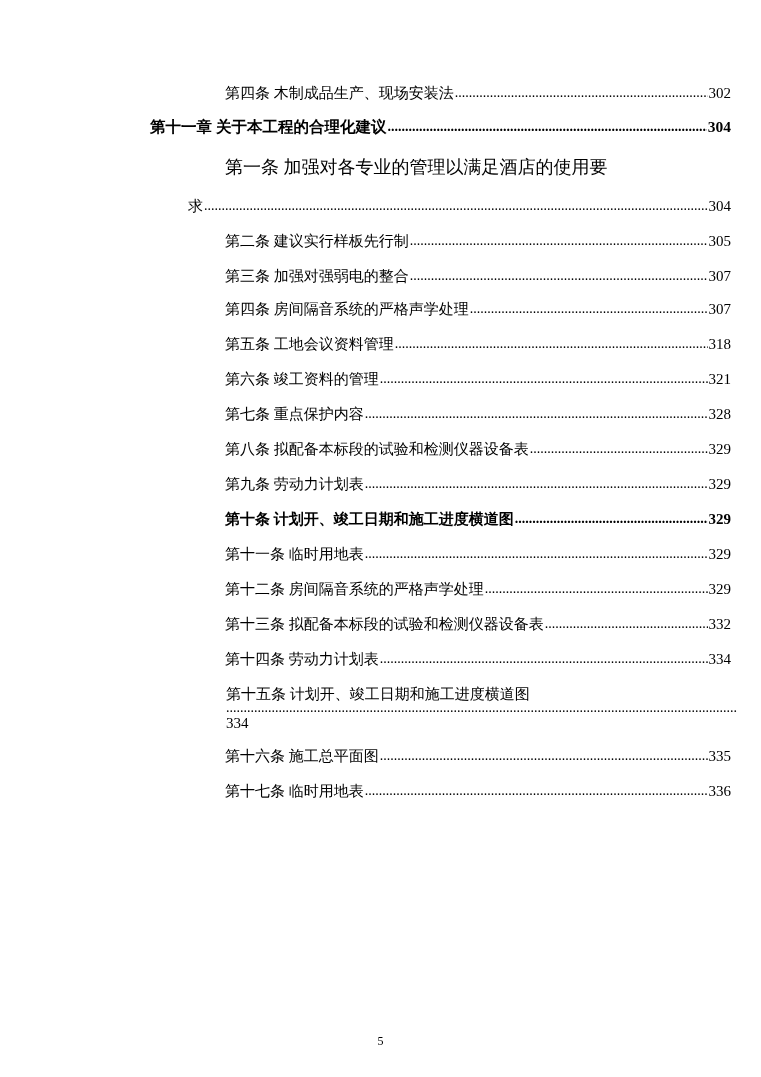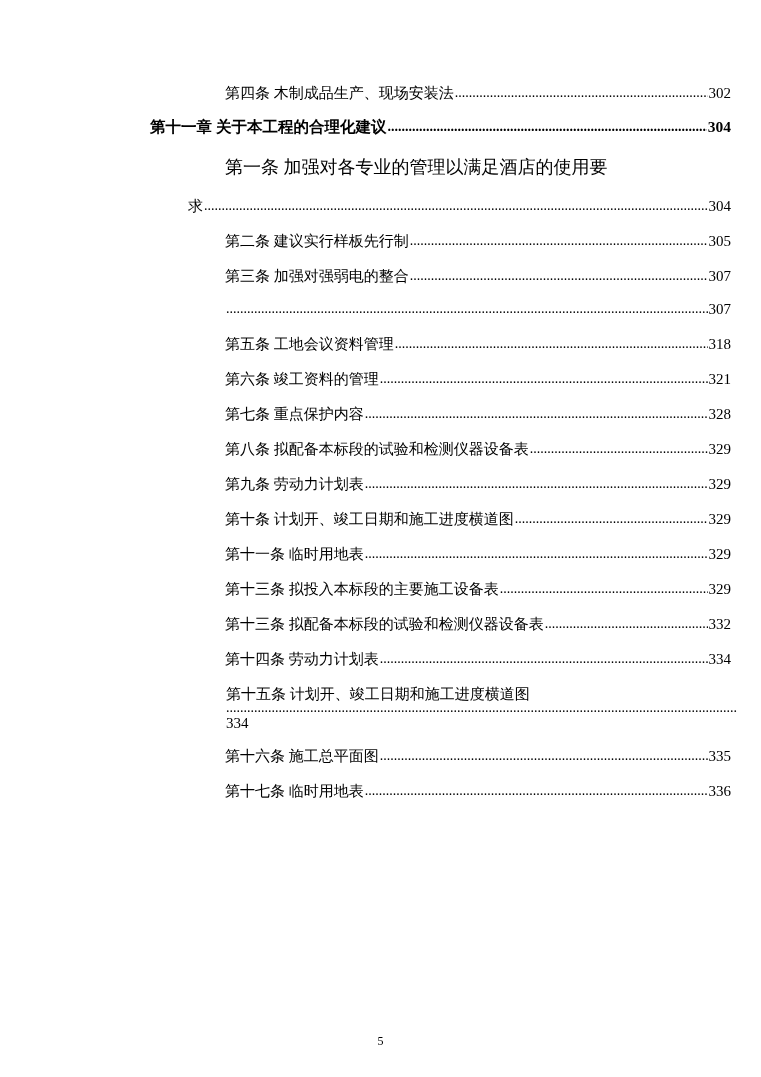--- a/index.html
+++ b/index.html
@@ -119,20 +119,21 @@
       <span class="page-num">305</span>
     </div>
 
     <div class="toc-row lvl-item" style="">
       <span class="label">第三条 加强对强弱电的整合</span>
       <span class="leader">..................................................................................................................................................</span>
       <span class="page-num">307</span>
     </div>
 
     <div class="toc-row lvl-item" style="margin-bottom:20px;">
+      <span class="label">第四条 房间隔音系统的严格声学处理</span>
       <span class="leader">..................................................................................................................................................</span>
       <span class="page-num">307</span>
     </div>
 
     <div class="toc-row lvl-item" style="margin-bottom:20px;">
       <span class="label">第五条 工地会议资料管理</span>
       <span class="leader">..................................................................................................................................................</span>
       <span class="page-num">318</span>
     </div>
 
@@ -153,34 +154,34 @@
       <span class="leader">..................................................................................................................................................</span>
       <span class="page-num">329</span>
     </div>
 
     <div class="toc-row lvl-item" style="margin-bottom:20px;">
       <span class="label">第九条 劳动力计划表</span>
       <span class="leader">..................................................................................................................................................</span>
       <span class="page-num">329</span>
     </div>
 
-    <div class="toc-row lvl-item" style="margin-bottom:20px;">
+    <div class="toc-row lvl-item" style="margin-bottom:20px;font-weight:bold;">
       <span class="label">第十条 计划开、竣工日期和施工进度横道图</span>
       <span class="leader">..................................................................................................................................................</span>
       <span class="page-num">329</span>
     </div>
 
     <div class="toc-row lvl-item" style="margin-bottom:20px;">
       <span class="label">第十一条 临时用地表</span>
       <span class="leader">..................................................................................................................................................</span>
       <span class="page-num">329</span>
     </div>
 
     <div class="toc-row lvl-item" style="margin-bottom:20px;">
-      <span class="label">第十三条 拟投入本标段的主要施工设备表</span>
+      <span class="label">第十二条 房间隔音系统的严格声学处理</span>
       <span class="leader">..................................................................................................................................................</span>
       <span class="page-num">329</span>
     </div>
 
     <div class="toc-row lvl-item" style="margin-bottom:20px;">
       <span class="label">第十三条 拟配备本标段的试验和检测仪器设备表</span>
       <span class="leader">..................................................................................................................................................</span>
       <span class="page-num">332</span>
     </div>
 

